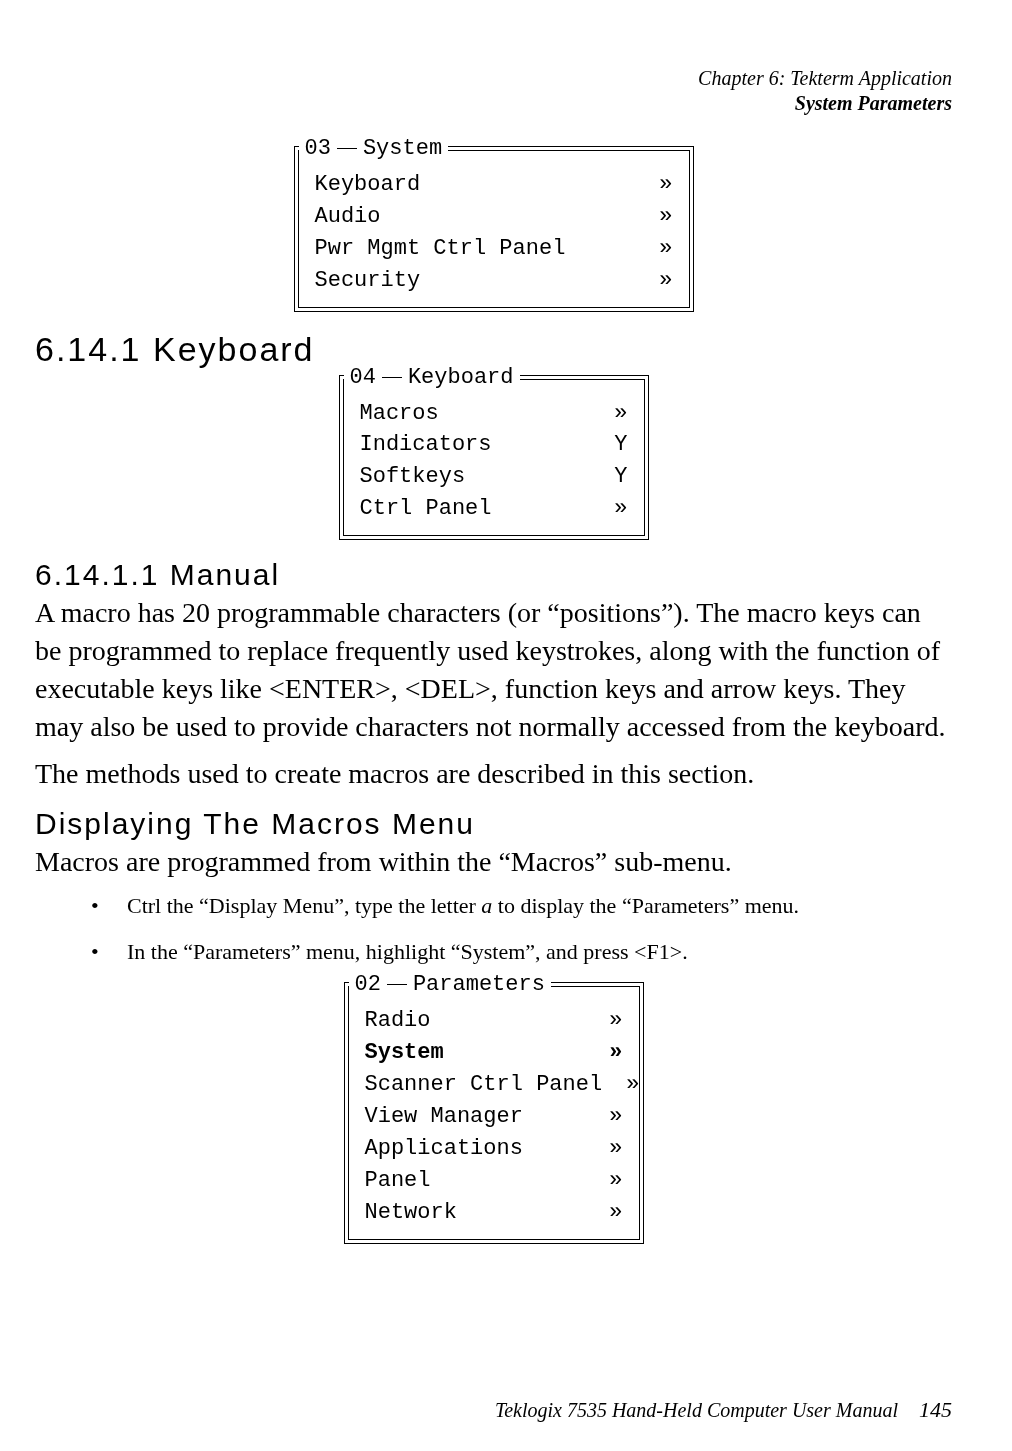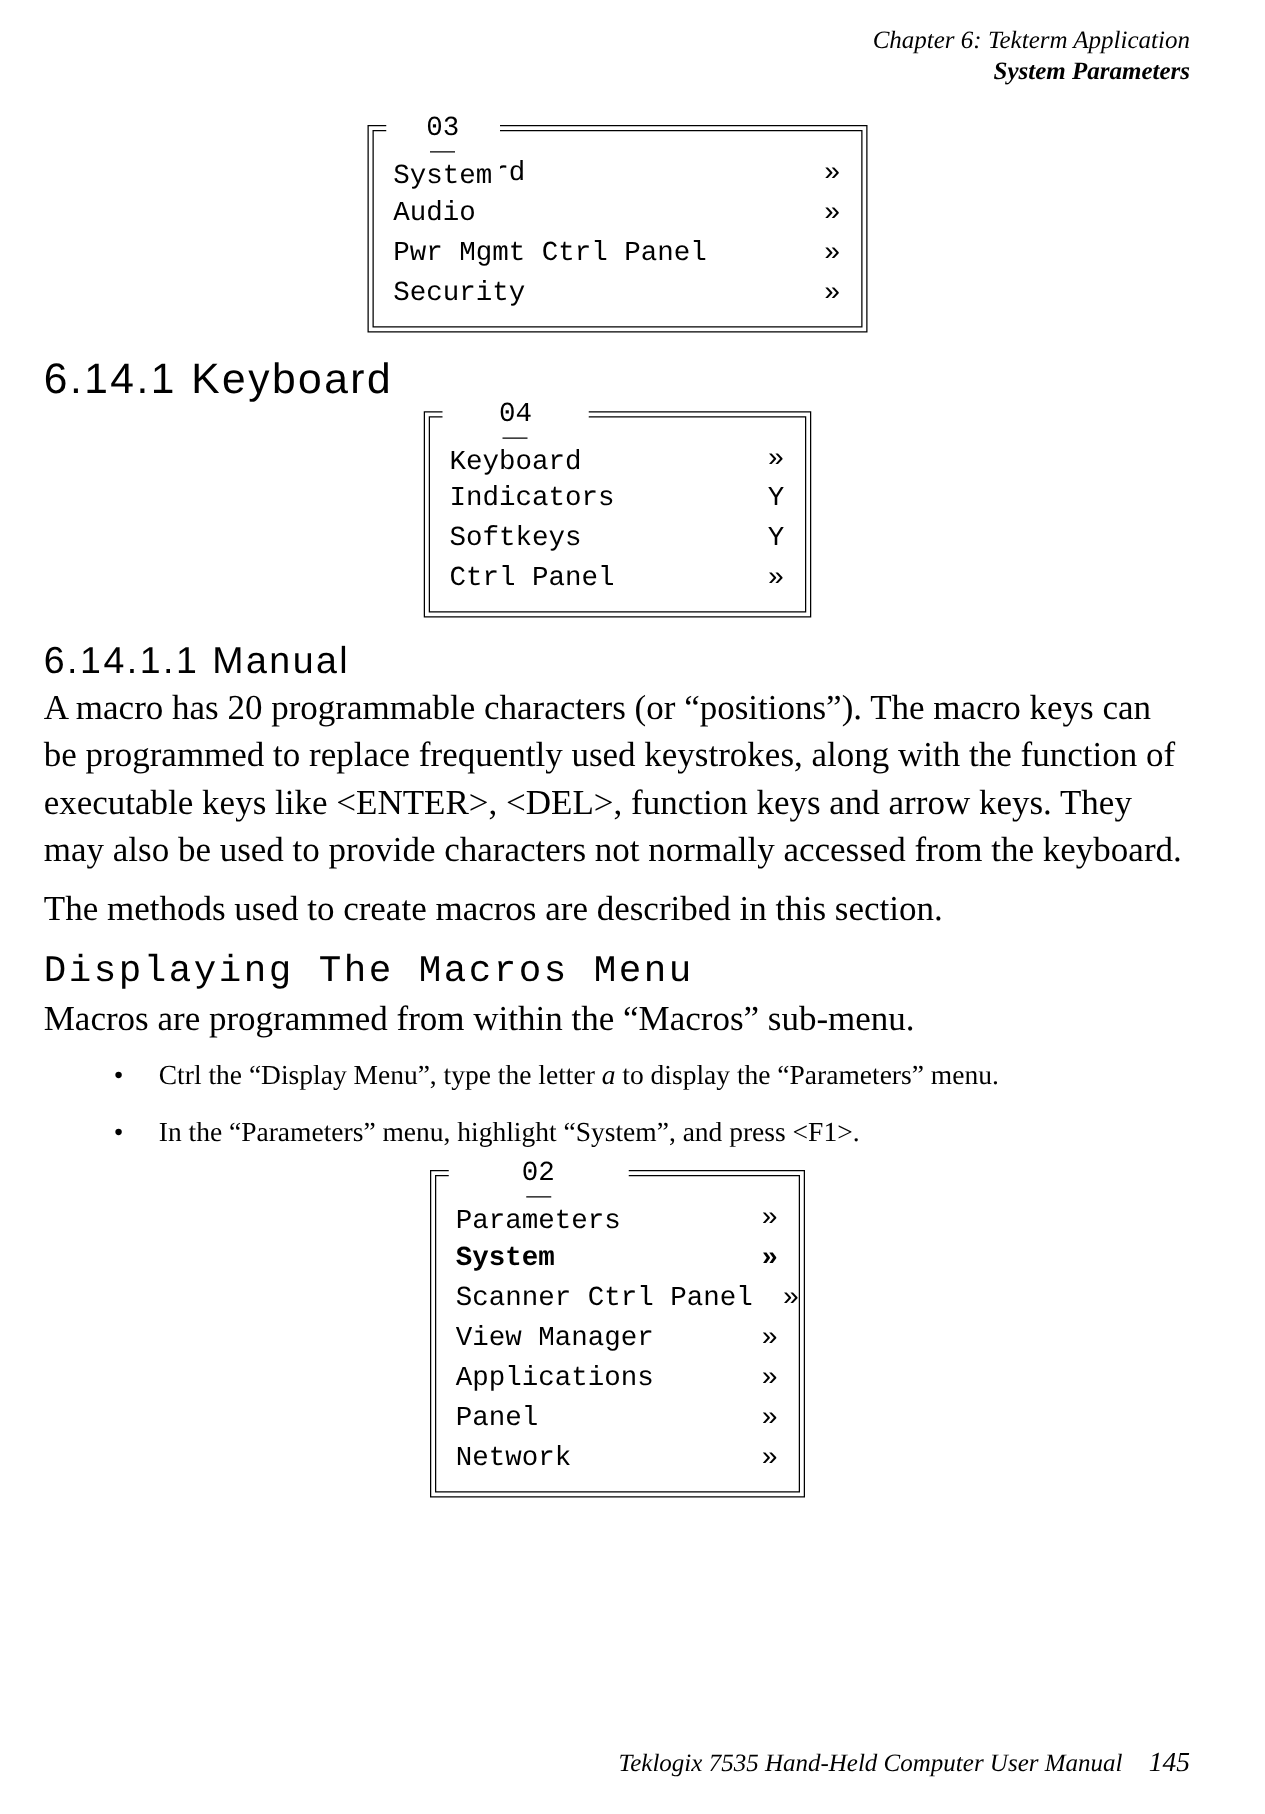--- a/index.html
+++ b/index.html
@@ -9,20 +9,21 @@
     font-family: "Times New Roman", Times, serif;
     color: #000;
     width: 1012px;
     height: 1451px;
     box-sizing: border-box;
     position: relative;
   }
   .page {
     padding: 20px 60px 30px 35px;
     box-sizing: border-box;
+    margin-top: 46px;
   }
   .running-header {
     text-align: right;
     font-style: italic;
     font-weight: bold;
     font-size: 20px;
     line-height: 1.25;
     margin-bottom: 30px;
   }
   .running-header .line1 { font-weight: 500;}
@@ -42,21 +43,21 @@
     margin: 18px 0 4px 0;
   }
   h3.subsubsection { 
     font-family: "Arial Narrow", Arial, sans-serif;
     font-weight: 400;
     font-size: 30px;
     letter-spacing: 2px;
     margin: 18px 0 2px 0;
   }
   h3.minorhead { 
-    font-family: Liberation Mono, monospace;
+    font-family: Liberation Sans, sans-serif;
     font-weight: 400;
     font-size: 30px;
     letter-spacing: 2px;
     margin: 14px 0 2px 0;
   }
   p.body {
     font-size: 28px;
     line-height: 1.35;
     margin: 2px 0 10px 0;
   }
@@ -94,29 +95,28 @@
   }
   .menu-inner {
     border: 1.5px solid #000;
     position: relative;
     padding: 18px 16px 10px 16px;
     box-sizing: border-box;
   }
   .menu-legend {
     position: absolute;
     top: -15px;
-    left: 10px;
+    left: 0;
     background: #fff;
     font-family: "Courier New", Courier, monospace;
     font-size: 22px;
     padding: 0 6px;
     display: flex;
     align-items: center;
     gap: 6px;
-    flex-direction: column;
   }
   .legend-dash {
     width: 20px;
     height: 0;
     border-top: 1.5px solid #000;
     display: inline-block;
   }
   .menu-row {
     font-family: "Courier New", Courier, monospace;
     font-size: 22px;

